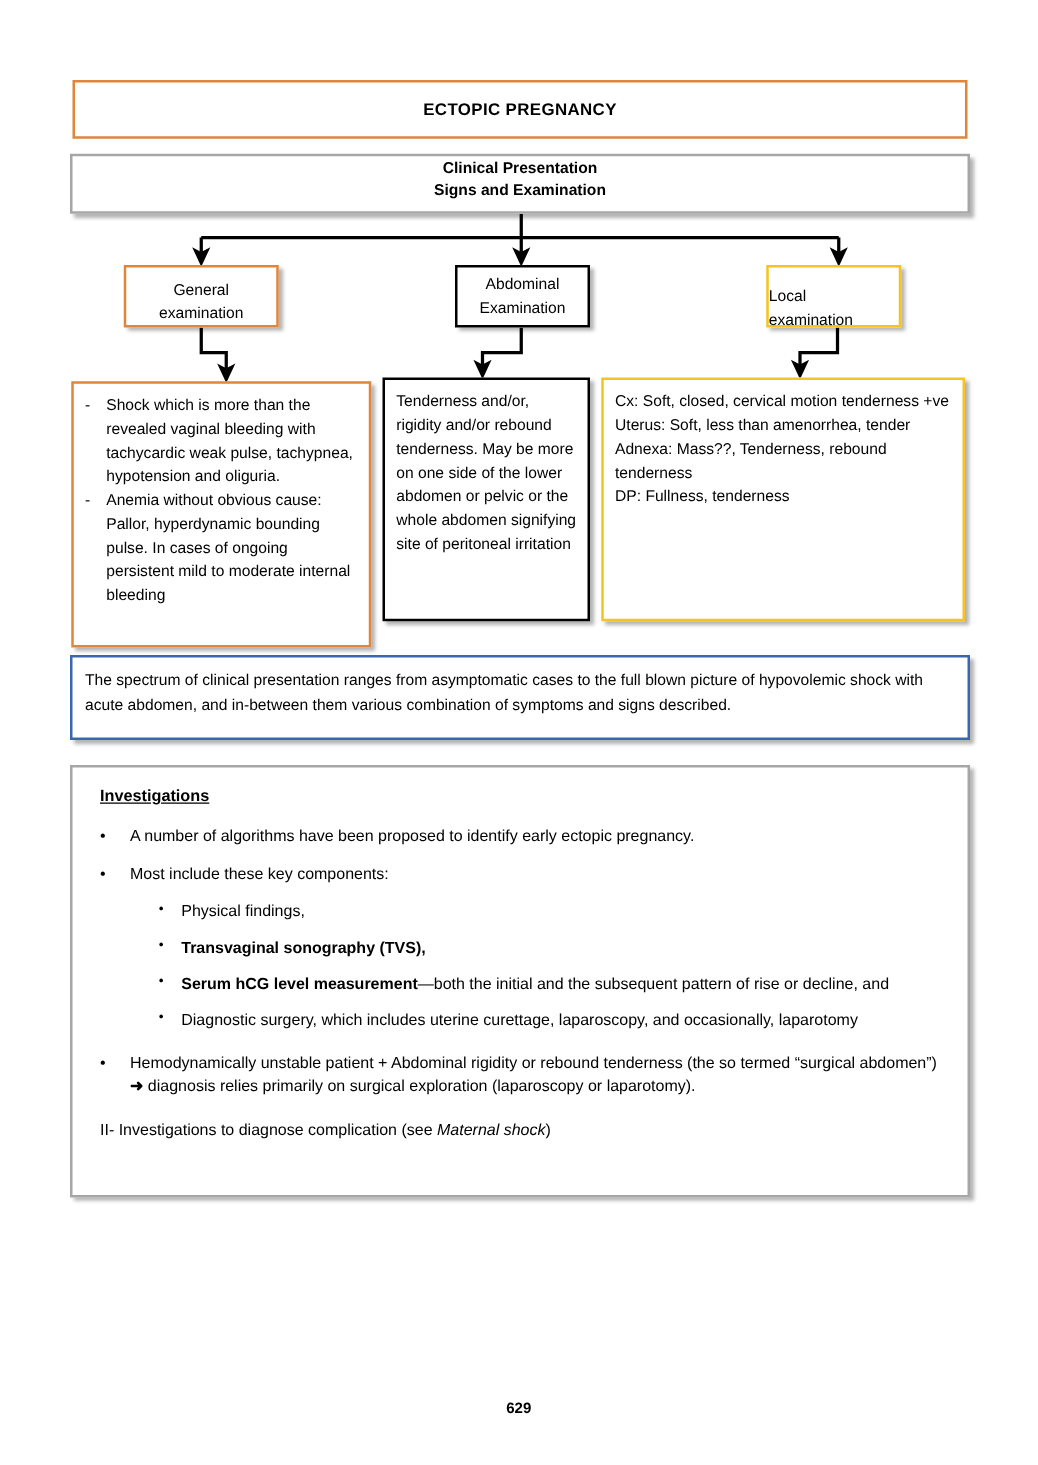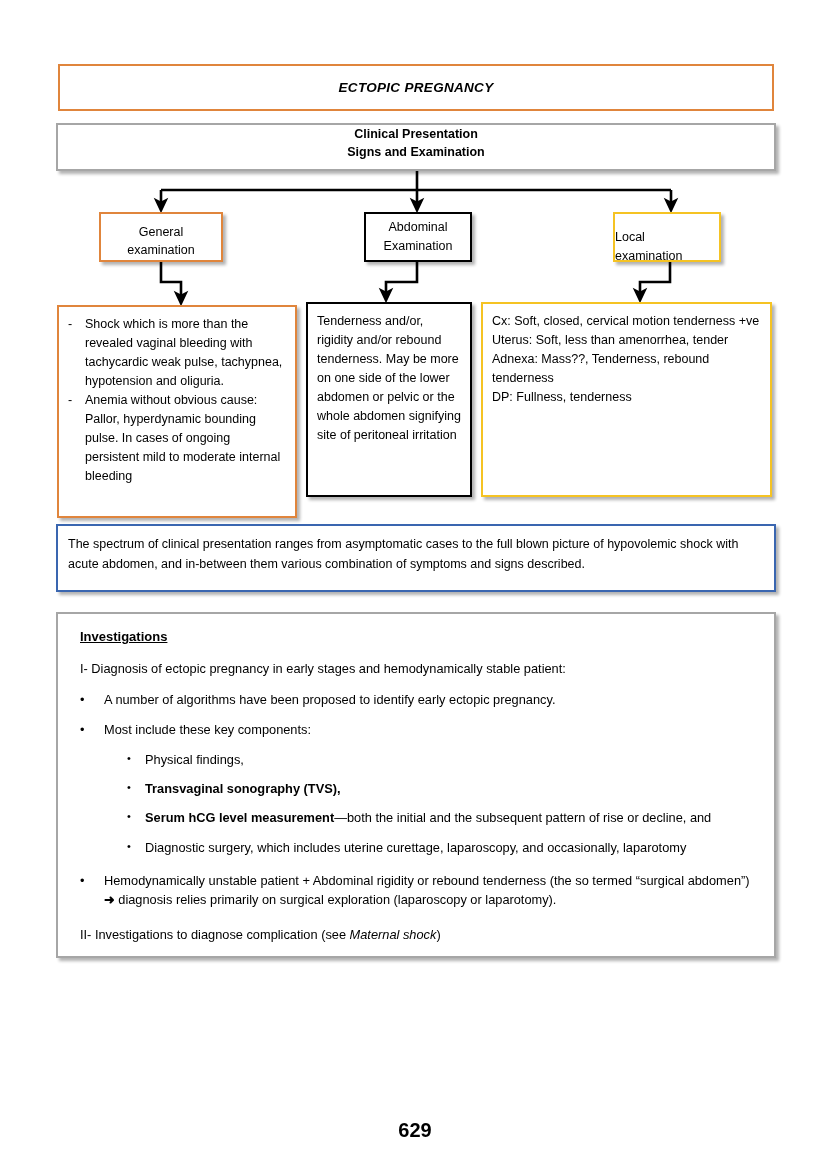--- a/index.html
+++ b/index.html
@@ -32,21 +32,20 @@
     height: 47px;
     border: 2px solid #E0853C;
     display: flex;
     align-items: center;
     justify-content: center;
   }
   #title-box .txt {
     font-size: 13.5px;
     font-weight: bold;
     letter-spacing: 0.3px;
-    font-style: italic;
   }
   
   #clinical-box {
     left: 56px;
     top: 123px;
     width: 720px;
     height: 48px;
     border: 2px solid #A6A6A6;
     display: flex;
     flex-direction: column;
@@ -162,21 +161,21 @@
   }
   .sub-bullet .bul-txt { flex: 1; }
   .bold { font-weight: bold; }
   .ital { font-style: italic; }
   
   #page-number {
     position: absolute;
     left: 0; right: 0;
     top: 1119px;
     text-align: center;
-    font-size: 20px;
+    font-size: 12px;
     font-weight: bold;
   }
   
   #connectors {
     position: absolute;
     left: 0; top: 0;
     width: 830px; height: 1172px;
     pointer-events: none;
   }
 </style>
@@ -263,21 +262,20 @@
     <div class="plain-line">DP: Fullness, tenderness</div>
   </div>
 
   <div class="box" id="spectrum-box">
     <span>The spectrum of clinical presentation ranges from asymptomatic cases to the full blown picture of hypovolemic shock with acute abdomen, and in-between them various combination of  symptoms and signs described.</span>
   </div>
 
   <div class="box" id="investigations-box">
     <div id="inv-heading">Investigations</div>
 
-    <div class="inv-para">I- Diagnosis of ectopic pregnancy in early stages and hemodynamically stable patient:</div>
 
     <div class="inv-bullet">
       <span class="bul">•</span>
       <span class="bul-txt">A number of algorithms have been proposed to identify early ectopic pregnancy.</span>
     </div>
 
     <div class="inv-bullet">
       <span class="bul">•</span>
       <span class="bul-txt">Most include these key components:</span>
     </div>

